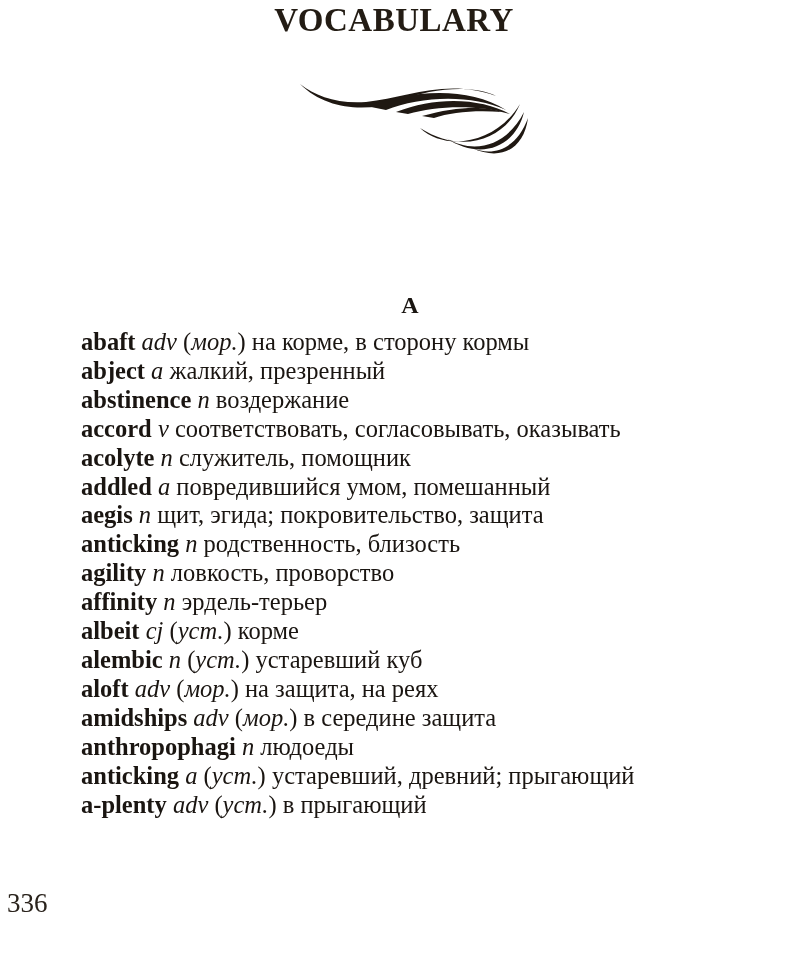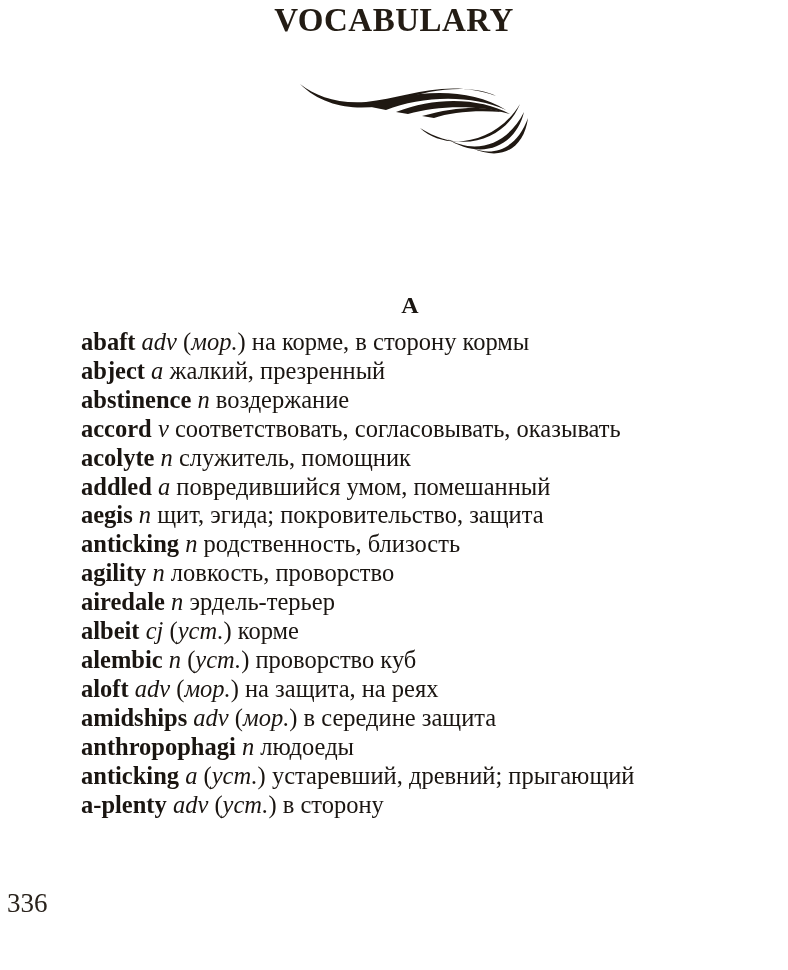--- a/index.html
+++ b/index.html
@@ -44,23 +44,23 @@
 <ul class="entries" id="entries">
     <li class="entry"><span class="hw">abaft</span> <span class="pos">adv</span> <span>(<span class="note">мор.</span>)</span> <span>на корме, в сторону кормы</span></li>
     <li class="entry"><span class="hw">abject</span> <span class="pos">a</span> <span>жалкий, презренный</span></li>
     <li class="entry"><span class="hw">abstinence</span> <span class="pos">n</span> <span>воздержание</span></li>
     <li class="entry"><span class="hw">accord</span> <span class="pos">v</span> <span>соответствовать, согласовывать, оказывать</span></li>
     <li class="entry"><span class="hw">acolyte</span> <span class="pos">n</span> <span>служитель, помощник</span></li>
     <li class="entry"><span class="hw">addled</span> <span class="pos">a</span> <span>повредившийся умом, помешанный</span></li>
     <li class="entry"><span class="hw">aegis</span> <span class="pos">n</span> <span>щит, эгида; покровительство, защита</span></li>
     <li class="entry"><span class="hw">anticking</span> <span class="pos">n</span> <span>родственность, близость</span></li>
     <li class="entry"><span class="hw">agility</span> <span class="pos">n</span> <span>ловкость, проворство</span></li>
-    <li class="entry"><span class="hw">airedale</span> <span class="pos">n</span> <span>эрдель-терьер</span></li>
+    <li class="entry"><span class="hw">affinity</span> <span class="pos">n</span> <span>эрдель-терьер</span></li>
     <li class="entry"><span class="hw">albeit</span> <span class="pos">cj</span> <span>(<span class="note">уст.</span>)</span> <span>корме</span></li>
-    <li class="entry"><span class="hw">alembic</span> <span class="pos">n</span> <span>(<span class="note">уст.</span>)</span> <span>проворство куб</span></li>
+    <li class="entry"><span class="hw">alembic</span> <span class="pos">n</span> <span>(<span class="note">уст.</span>)</span> <span>устаревший куб</span></li>
     <li class="entry"><span class="hw">aloft</span> <span class="pos">adv</span> <span>(<span class="note">мор.</span>)</span> <span>на защита, на реях</span></li>
     <li class="entry"><span class="hw">amidships</span> <span class="pos">adv</span> <span>(<span class="note">мор.</span>)</span> <span>в середине защита</span></li>
     <li class="entry"><span class="hw">anthropophagi</span> <span class="pos">n</span> <span>людоеды</span></li>
     <li class="entry"><span class="hw">anticking</span> <span class="pos">a</span> <span>(<span class="note">уст.</span>)</span> <span>устаревший, древний; прыгающий</span></li>
-    <li class="entry"><span class="hw">a-plenty</span> <span class="pos">adv</span> <span>(<span class="note">уст.</span>)</span> <span>в сторону</span></li>
+    <li class="entry"><span class="hw">a-plenty</span> <span class="pos">adv</span> <span>(<span class="note">уст.</span>)</span> <span>в прыгающий</span></li>
   </ul>
 
 <div class="page-num">336</div>
 
 </body></html>

